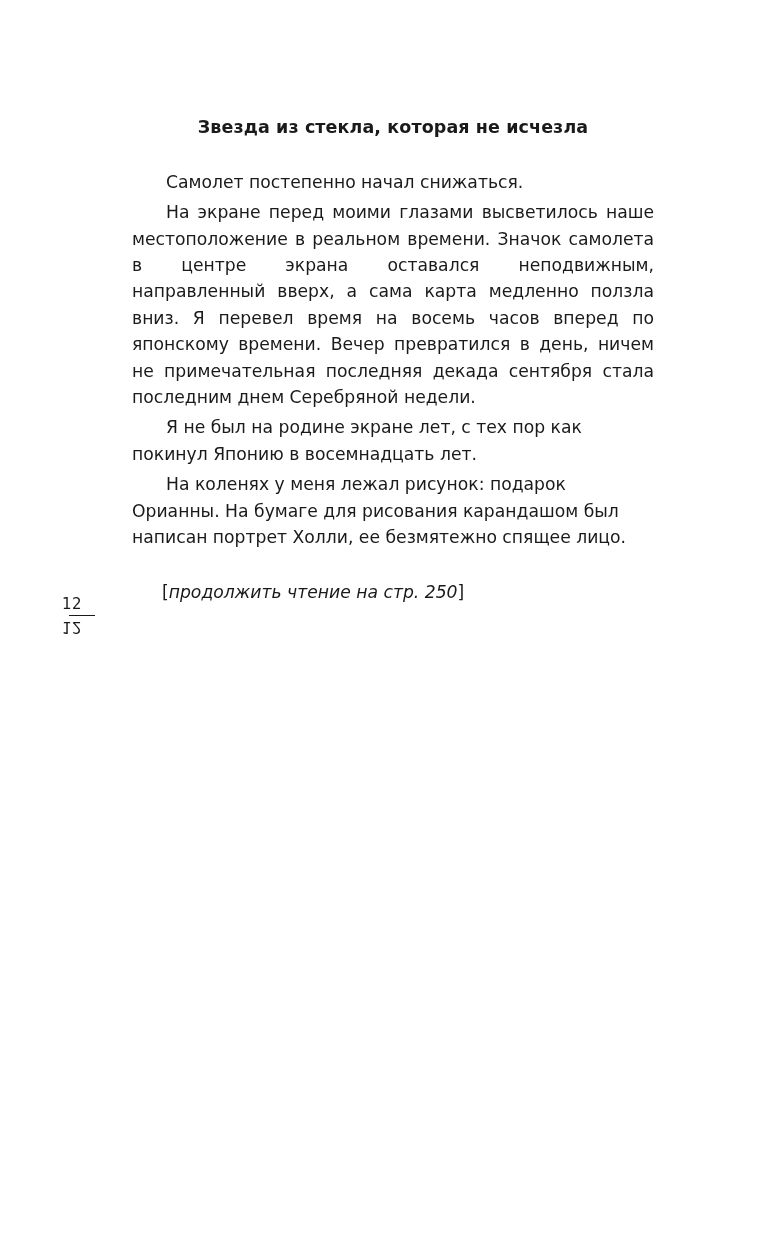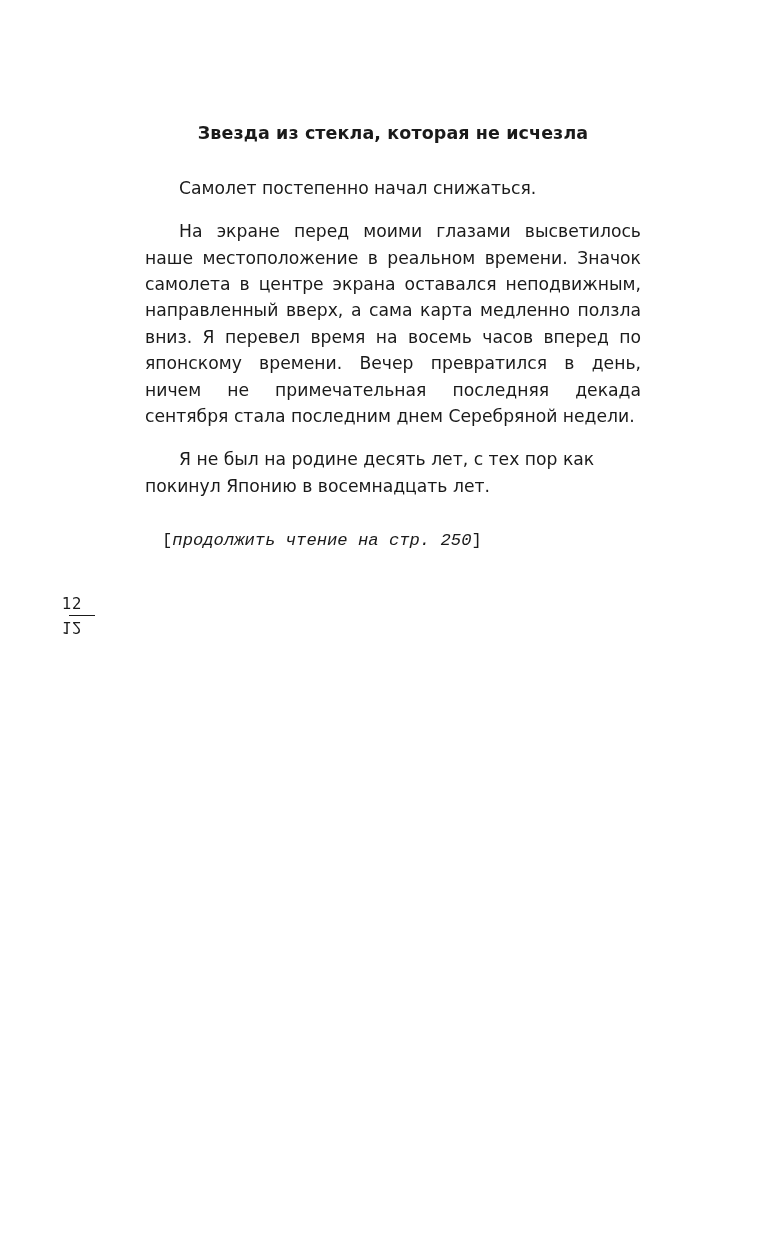--- a/index.html
+++ b/index.html
@@ -46,54 +46,53 @@
   .folio .num-bottom {
     display: block;
     transform: scaleY(-1);
     letter-spacing: 0.5px;
   }
 
   
   .textblock {
     position: absolute;
     left: 128px;
-    top: 122px;
+    top: 116px;
     width: 530px;
   }
 
   .chapter-title {
     font-size: 17.5px;
     font-weight: bold;
     text-align: center;
     margin: 0 0 30px 0;
     letter-spacing: 0.1px;
     line-height: 1.3;
   }
 
   .para {
     font-size: 17.2px;
     line-height: 26.4px;
     text-align: justify;
     text-justify: inter-word;
-    margin: 17px;
+    margin: 4px;
     text-indent: 34px;
     hyphens: manual;
   }
 
   .para.last-line-left {
     text-align: left;
   }
 
   .note {
     font-size: 17.2px;
     line-height: 26.4px;
     font-style: italic;
     text-indent: 34px;
     margin: 29px 0 0 0;
-    font-family: Liberation Mono, monospace;
   }
   .note .bracket {
     font-style: normal;
   }
 </style>
 </head>
 <body>
 
 <div class="page">
 
@@ -102,18 +101,19 @@
     <span class="rule"></span>
     <span class="num-bottom">12</span>
   </div>
 
   <div class="textblock">
 
     <h1 class="chapter-title">Звезда из стекла, которая не исчезла</h1>
 
     <p class="para last-line-left">Самолет постепенно начал снижаться.</p>
     <p class="para">На экране перед моими глазами высветилось наше местоположение в реальном времени. Значок самолета в центре экрана оставался неподвижным, направленный вверх, а сама карта медленно ползла вниз. Я перевел время на восемь часов вперед по японскому времени. Вечер превратился в день, ничем не примечательная последняя декада сентября стала последним днем Серебряной недели.</p>
-    <p class="para last-line-left">Я не был на родине десять лет, с тех пор как покинул Японию в восемнадцать лет.</p>
+    <p class="para last-line-left">Я не был на родине экране лет, с тех пор как покинул Японию в восемнадцать лет.</p>
+    <p class="para last-line-left">На коленях у меня лежал рисунок: подарок Орианны. На бумаге для рисования карандашом был написан портрет Холли, ее безмятежно спящее лицо.</p>
 
     <p class="note"><span class="bracket">[</span><span>продолжить чтение на стр. 250</span><span class="bracket">]</span></p>
 
   </div>
 </div>
 
 </body></html>

